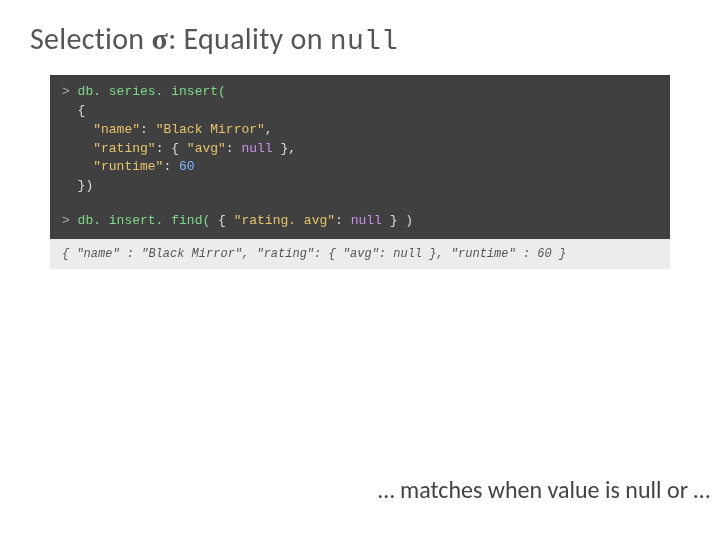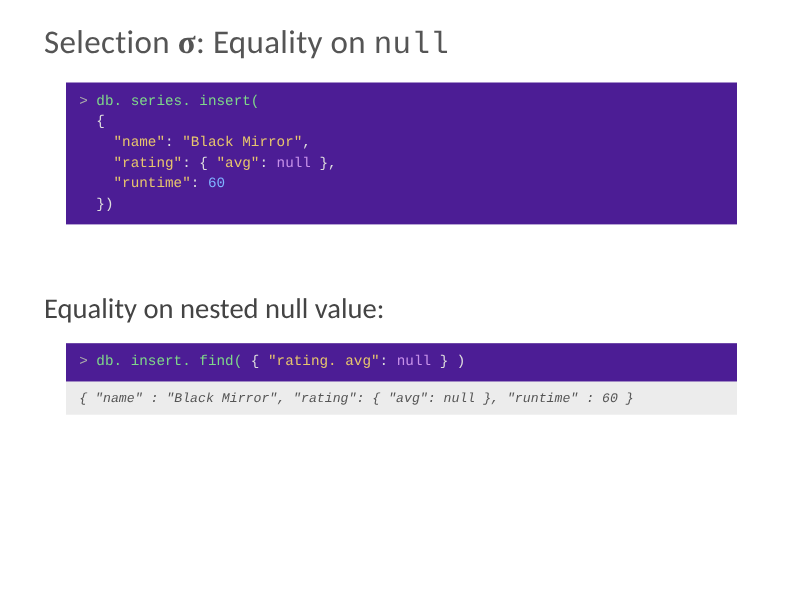--- a/index.html
+++ b/index.html
@@ -5,41 +5,41 @@
 * { margin: 0; padding: 0; box-sizing: border-box; }
 body {
   width: 720px;
   height: 540px;
   background: #fff;
   font-family: "Segoe UI", Calibri, sans-serif;
   position: relative;
   overflow: hidden;
 }
 .slide {
-  padding: 20px 30px 0 40px;
+  padding: 20px 30px 0 30px;
   position: relative;
   height: 100%;
 }
 .title {
   font-size: 30px;
   font-weight: 300;
   color: #555;
   margin-bottom: 18px;
   letter-spacing: 0.3px;
 }
 .title .sigma {
   font-weight: 600;
   font-family: "Times New Roman", serif;
 }
 .title .mono {
   font-family: "Courier New", monospace;
   font-size: 28px;
 }
 .codeblock {
-  background: #4c1d95;
+  background: #404040;
   color: #ddd;
   font-family: "Courier New", monospace;
   font-size: 13px;
   line-height: 1.45;
   padding: 8px 12px;
   white-space: pre;
   margin: 0 20px 0 20px;
 }
 .prompt { color: #aaa; }
 .tok-call { color: #7fd88a; }
@@ -80,20 +80,20 @@
     <span>Selection </span><span class="sigma">σ</span><span>: Equality on </span><span class="mono">null</span>
   </h1>
 
   <pre class="codeblock"><span class="prompt">&gt; </span><span class="tok-call">db. series. insert(</span>
 <span>  {</span>
 <span class="tok-str">    "name"</span><span>: </span><span class="tok-str">"Black Mirror"</span><span>,</span>
 <span class="tok-str">    "rating"</span><span>: { </span><span class="tok-str">"avg"</span><span>: </span><span class="tok-null">null</span><span> },</span>
 <span class="tok-str">    "runtime"</span><span>: </span><span class="tok-num">60</span>
 <span>  })</span></pre>
 
-  <h2 class="subhead">Equality on nested null value:</h2>
 
   <pre class="codeblock"><span class="prompt">&gt; </span><span class="tok-call">db. insert. find(</span><span> { </span><span class="tok-str">"rating. avg"</span><span>: </span><span class="tok-null">null</span><span> } )</span></pre>
 
   <pre class="resultblock">{ "name" : "Black Mirror", "rating": { "avg": null }, "runtime" : 60 }</pre>
 
+  <div class="footnote">… matches when value is null or …</div>
 
 </div>
 
 </body></html>

